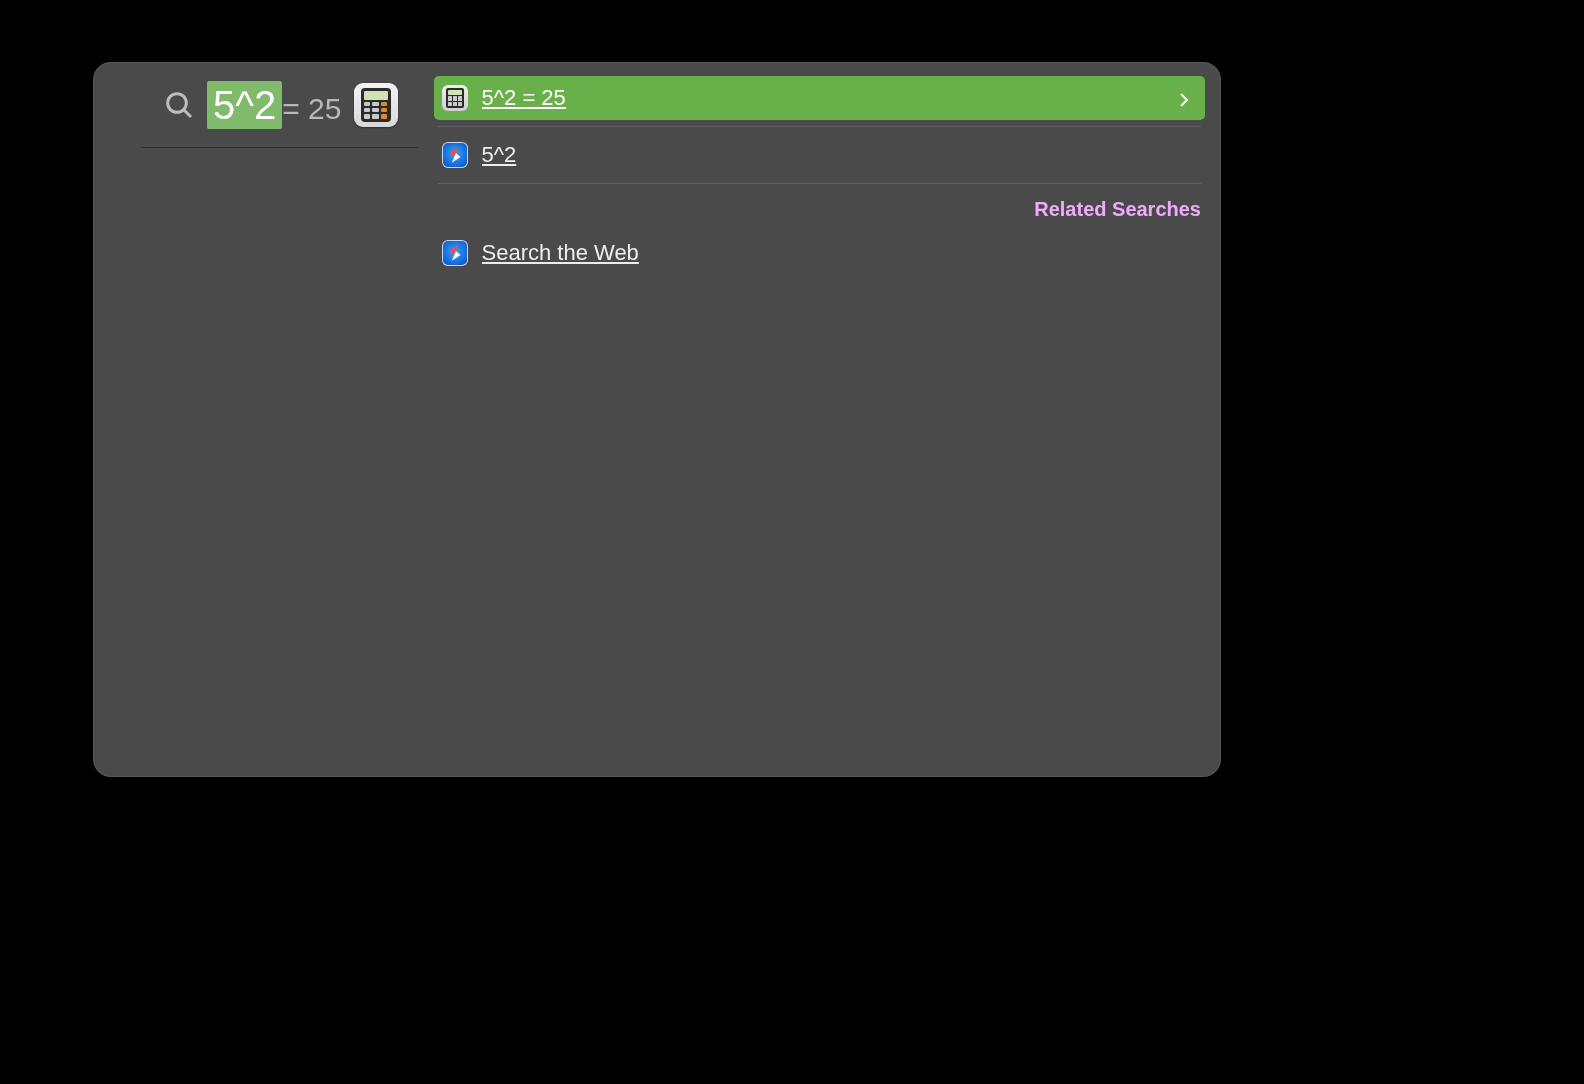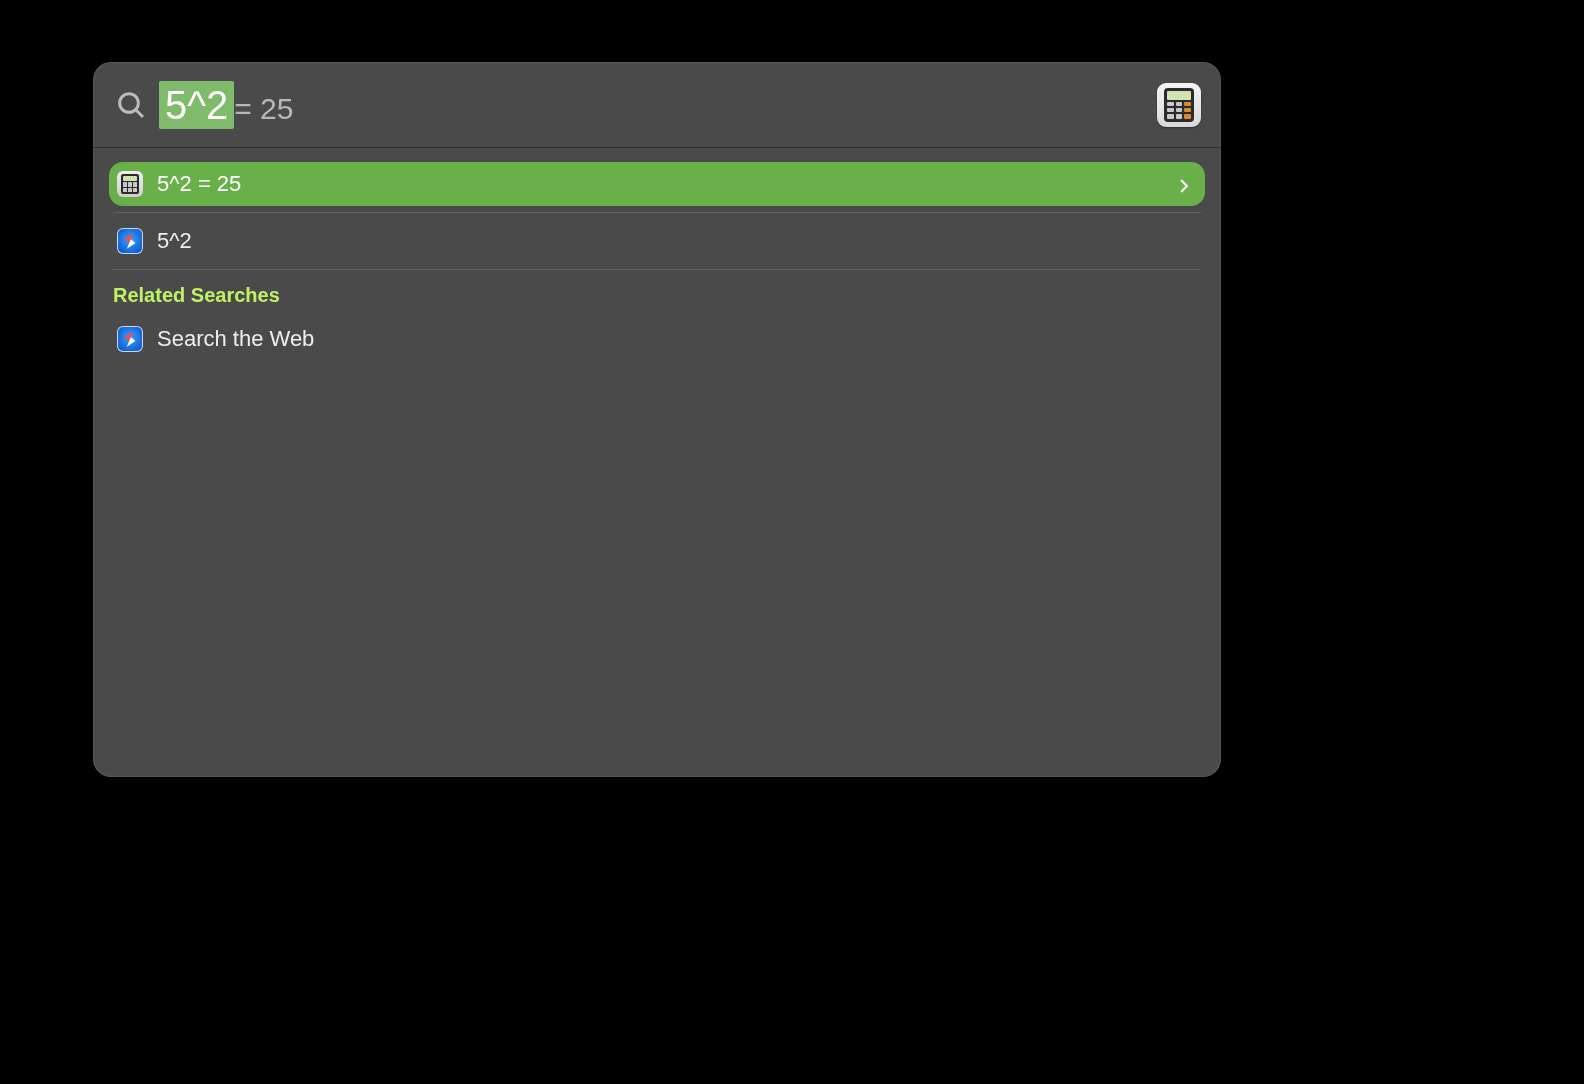--- a/index.html
+++ b/index.html
@@ -19,22 +19,23 @@
     .spotlight-panel {
       position: absolute;
       left: 93px;
       top: 62px;
       width: 1128px;
       height: 715px;
       background: #4a4a4a;
       border-radius: 18px;
       box-shadow: 0 20px 60px rgba(0,0,0,0.6), inset 0 0 0 1px rgba(255,255,255,0.08);
       display: flex;
-      flex-direction: column;
+      flex-direction: row;
       overflow: hidden;
+      padding-left: 48px;
     }
 
     .search-row {
       display: flex;
       align-items: center;
       height: 86px;
       padding: 0 20px 0 22px;
       border-bottom: 1px solid rgba(0,0,0,0.35);
     }
 
@@ -120,25 +121,26 @@
     .results {
       padding: 14px 16px 0 16px;
       flex: 1 1 auto;
     }
 
     .result-row {
       display: flex;
       align-items: center;
       height: 44px;
       padding: 0 12px 0 8px;
-      border-radius: 14px;
+      border-radius: 5px;
       color: #eee;
       font-size: 22px;
       margin-bottom: 6px;
       position: relative;
+      text-decoration: underline;
     }
 
     .sep {
       height: 1px;
       background: rgba(255,255,255,0.12);
       margin: 3px 4px 6px 4px;
     }
 
     .result-row.selected {
       background: #6ab04a;
@@ -228,24 +230,25 @@
     }
 
     .chevron {
       flex: 0 0 auto;
       color: rgba(255,255,255,0.9);
       width: 18px;
       height: 18px;
     }
 
     .section-header {
-      color: #bef264;
+      color: #f0abfc;
       font-size: 20px;
       font-weight: 600;
       padding: 8px 4px 10px 4px;
+      text-align: right;
     }
   </style>
 </head>
 <body>
 
 <div class="spotlight-panel">
 
   <div class="search-row">
     <span class="search-icon">
       <svg viewBox="0 0 24 24" width="32" height="32" fill="none" stroke="currentColor" stroke-width="2.2">

